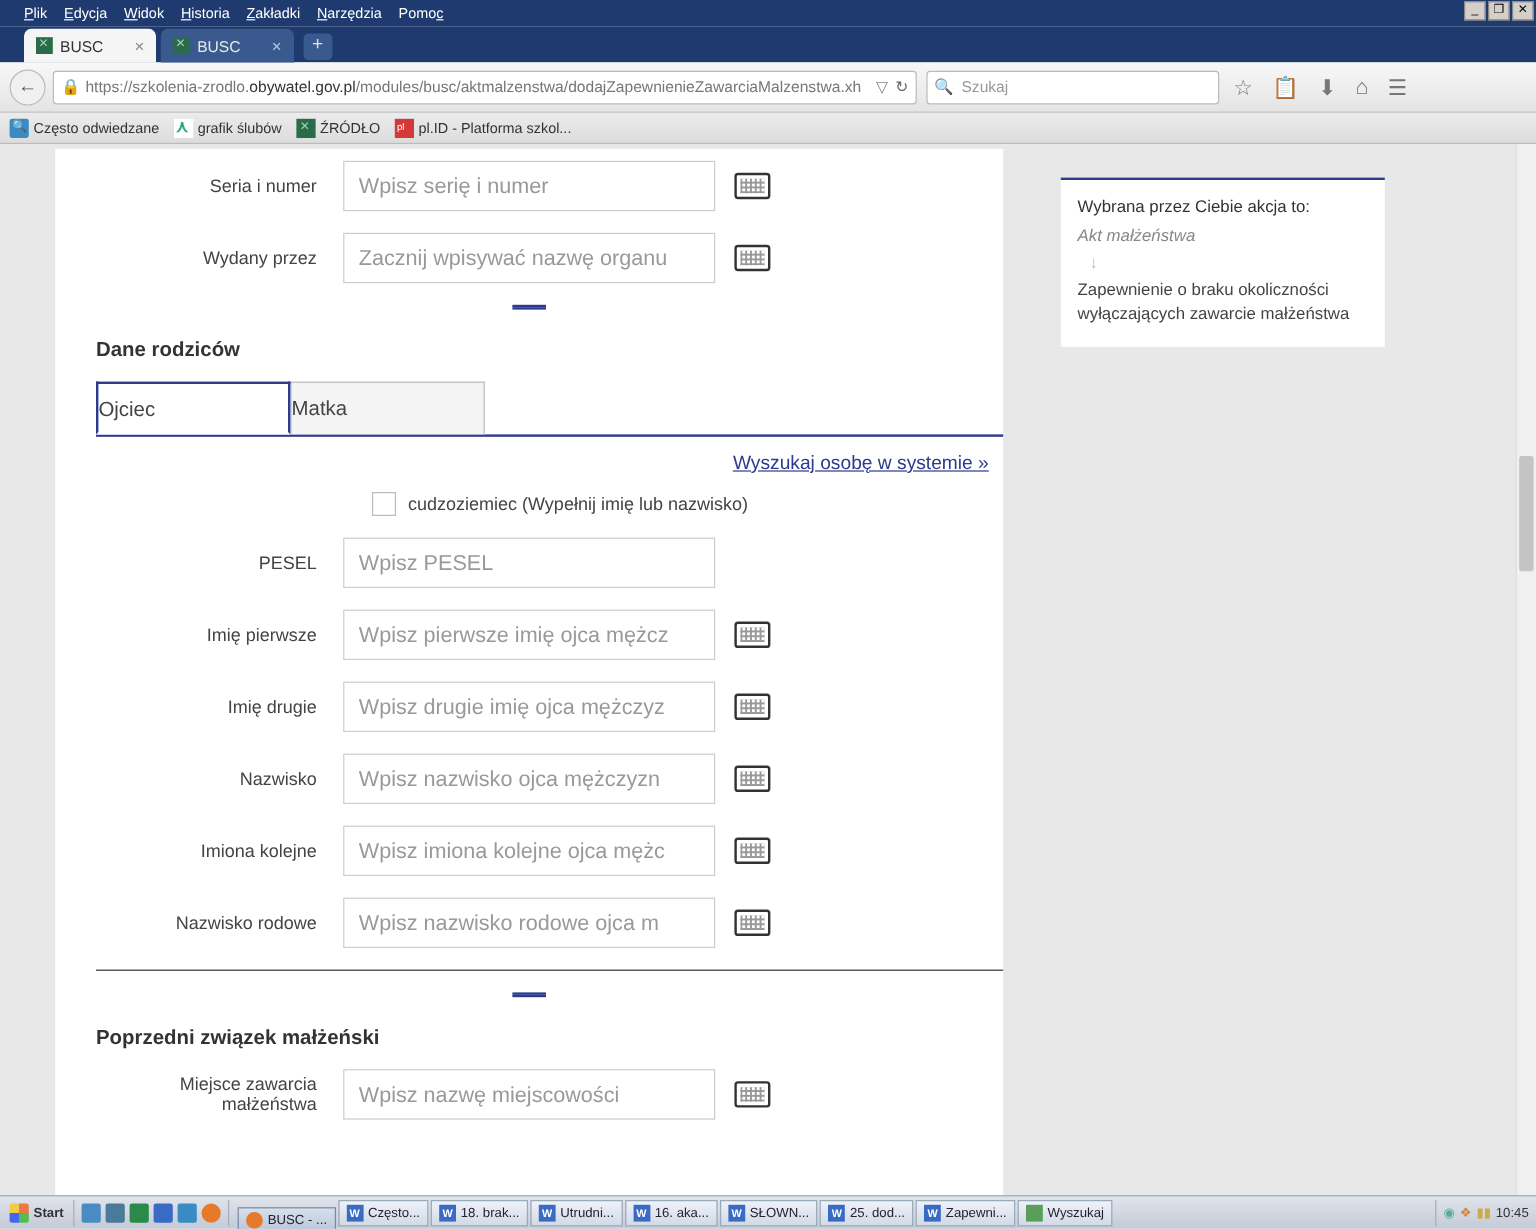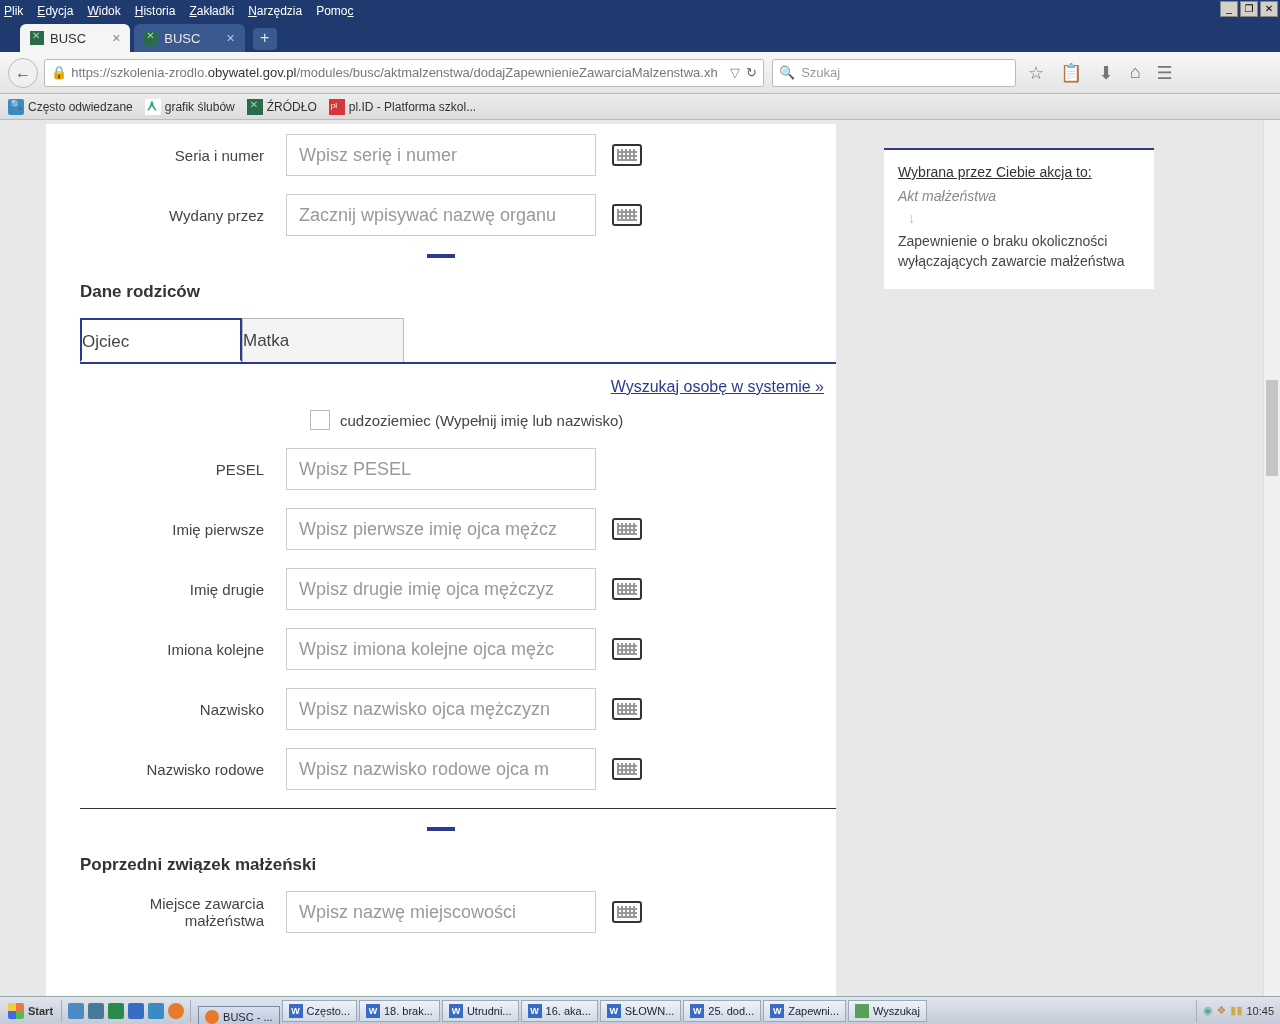--- a/index.html
+++ b/index.html
@@ -1,19 +1,19 @@
 <!DOCTYPE html>
 <html><head>
 <meta charset="utf-8">
 <style>
 * { margin: 0; padding: 0; box-sizing: border-box; font-family: "Segoe UI", Tahoma, sans-serif; }
 body { background: #e8e8e8; width: 1280px; height: 1024px; overflow: hidden; position: relative; }
 
 
-.menubar { background: #1e3a6e; height: 22px; display: flex; align-items: center; padding: 0 4px; color: #fff; font-size: 12px; position: relative; }
+.menubar { background: #1e3a6e; height: 22px; display: flex; align-items: center; padding: 0 20px; color: #fff; font-size: 12px; position: relative; }
 .menubar span { margin-right: 14px; cursor: default; }
 .menubar span u { text-decoration: underline; }
 .win-controls { position: absolute; right: 2px; top: 1px; display: flex; }
 .win-controls div { width: 18px; height: 16px; background: #d4d0c8; border: 1px solid #888; margin-left: 2px; font-size: 10px; text-align: center; line-height: 13px; font-family: Arial; color:#000; }
 
 
 .tabbar { background: #1e3a6e; height: 30px; display: flex; align-items: flex-end; padding-left: 20px; }
 .tab { height: 28px; border-radius: 6px 6px 0 0; display: flex; align-items: center; padding: 0 10px; font-size: 13px; margin-right: 4px; }
 .tab.active { background: #f5f5f5; color: #333; }
 .tab.inactive { background: #3a5a8f; color: #e8e8e8; }
@@ -46,21 +46,21 @@
 .bm-icon3::after{content:"✕"; color:#a3d4b8; font-size:10px; position:absolute; top:0px; left:3px;}
 .bm-icon4 { width: 16px; height: 16px; background: #d43939; margin-right: 4px; position:relative; }
 .bm-icon4::after{content:"pl"; color:#fff; font-size:8px; position:absolute; top:2px; left:2px;}
 
 
 .viewport { position: absolute; top: 120px; left: 0; right: 0; bottom: 28px; background: #e8e8e8; overflow: hidden; }
 .page-container { width: 1210px; margin: 4px; height: 100%; position: relative; }
 .main-col { position: absolute; left: 42px; top: 0; width: 790px; background: #fff; height: 100%; padding: 0 0 0 0; }
 .side-col { position: absolute; left: 880px; top: 0; width: 270px; }
 .side-panel { background: #fff; border-top: 2px solid #2c3a8f; margin-top: 24px; padding: 14px 14px 18px 14px; font-size: 14px; color: #444; }
-.side-panel .heading { font-weight: 500; color: #333; margin-bottom: 8px; text-decoration: underline; }
+.side-panel .heading { font-weight: 500; color: #333; margin-bottom: 8px; }
 .side-panel .breadcrumb-item { color:#888; font-style:italic; margin-bottom:6px; }
 .side-panel .arrow-down { color:#bbb; margin: 2px 0 6px 10px; }
 .side-panel .current { color:#444; line-height:1.4; }
 
 
 .form-row { display: flex; align-items: center; margin-bottom: 18px; }
 .form-label { width: 240px; text-align: right; padding-right: 22px; font-size: 15px; color: #444; }
 .form-input { width: 310px; height: 42px; border: 1px solid #ccc; padding: 0 12px; font-size: 18px; color: #999; background: #fff; }
 .form-input::placeholder{color:#999;}
 .kbd-icon { width: 30px; height: 22px; border: 2px solid #333; border-radius: 3px; margin-left: 16px; position: relative; }
@@ -212,27 +212,27 @@
         <div class="form-label">Imię pierwsze</div>
         <input class="form-input" placeholder="Wpisz pierwsze imię ojca mężcz" style="">
         <div class="kbd-icon"></div>
       </div>
       <div class="form-row">
         <div class="form-label">Imię drugie</div>
         <input class="form-input" placeholder="Wpisz drugie imię ojca mężczyz" style="">
         <div class="kbd-icon"></div>
       </div>
       <div class="form-row">
+        <div class="form-label">Nazwisko</div>
+        <input class="form-input" placeholder="Wpisz nazwisko ojca mężczyzn" style="">
+        <div class="kbd-icon"></div>
+      </div>
+      <div class="form-row">
         <div class="form-label">Imiona kolejne</div>
         <input class="form-input" placeholder="Wpisz imiona kolejne ojca mężc" style="">
-        <div class="kbd-icon"></div>
-      </div>
-      <div class="form-row">
-        <div class="form-label">Nazwisko</div>
-        <input class="form-input" placeholder="Wpisz nazwisko ojca mężczyzn" style="">
         <div class="kbd-icon"></div>
       </div>
       <div class="form-row">
         <div class="form-label">Nazwisko rodowe</div>
         <input class="form-input" placeholder="Wpisz nazwisko rodowe ojca m" style="">
         <div class="kbd-icon"></div>
       </div>
 
       <div class="hrule"></div>
       <div class="section-divider"></div>

